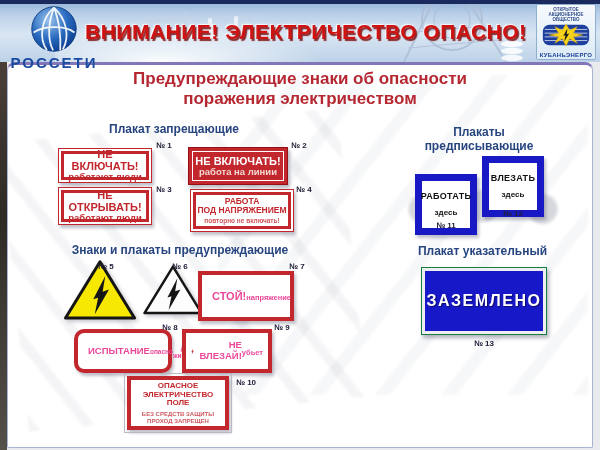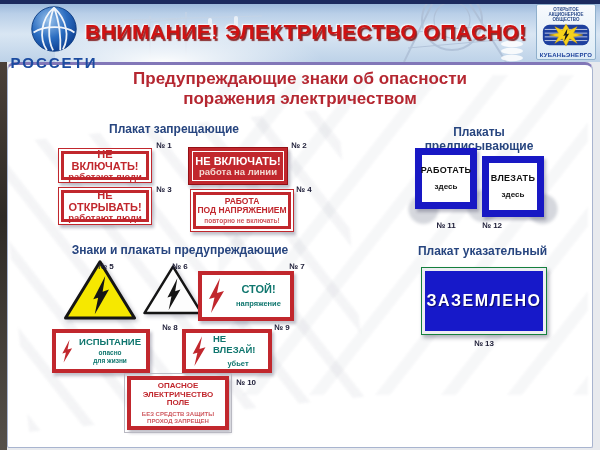--- a/index.html
+++ b/index.html
@@ -63,22 +63,22 @@
   .sw4 .l1, .sw4 .l2 { font-size:8.5px; }
   .sw4 .l3 { font-size:6.5px; font-weight:bold; color:#d0555c; margin-top:1px; }
 
   .sr { background:#c1272d; border:1px solid #941016; padding:3px; }
   .sr .inner { border:1.5px solid #ffffff; color:#fff; background:#c1272d; }
   .sr .l1 { font-weight:bold; font-size:11px; }
   .sr .l2 { font-weight:bold; font-size:9.5px; color:#f3d9d2; }
 
   .warn { background:#fff; border:4px solid #c1272d; display:flex; align-items:center;
     padding:2px 5px; gap:5px; }
-  .warn .txt { flex:1; display:flex; flex-direction:column; align-items:center; color:#0f766e;
-    line-height:1.15; text-align:left; }
+  .warn .txt { flex:1; display:flex; flex-direction:row; align-items:center; color:#ec4899;
+    line-height:1.15; text-align:right; }
   .warn .b1 { font-weight:bold; font-size:11px; }
   .warn .b1s { font-weight:bold; font-size:9.5px; }
   .warn .b2 { font-weight:bold; font-size:7.5px; margin-top:4px; }
   .warn .b2s { font-weight:bold; font-size:6.5px; margin-top:1px; }
 
   .s10 { background:#fff; border:4px solid #c1272d; outline:1px solid #b9b9c2; outline-offset:2px;
     color:#c1272d; }
   .s10 .l1, .s10 .l2 { font-weight:bold; font-size:8px; }
   .s10 .l3 { font-size:6px; font-weight:bold; color:#cf5a60; margin-top:3px; }
   .s10 .l4 { font-size:6px; font-weight:bold; color:#cf5a60; }
@@ -206,35 +206,35 @@
 
   <div class="sign sw sw4" style="left:190px; top:189px; width:104px; height:43px;">
     <div class="inner">
       <span class="l1">РАБОТА</span>
       <span class="l2">ПОД НАПРЯЖЕНИЕМ</span>
       <span class="l3">повторно не включать!</span>
     </div>
   </div>
   <div class="num" style="left:296px; top:185px;">№ 4</div>
 
-  <div class="sign bluebox" style="left:415px; top:148px; width:62px; height:61px;">
+  <div class="sign bluebox" style="left:415px; top:174px; width:62px; height:61px;">
     <div class="inner">
       <span class="l1">РАБОТАТЬ</span>
       <span class="l2">здесь</span>
     </div>
   </div>
   <div class="num" style="left:415px; top:221px; width:62px; text-align:center;">№ 11</div>
 
   <div class="sign bluebox" style="left:482px; top:156px; width:62px; height:61px;">
     <div class="inner">
       <span class="l1">ВЛЕЗАТЬ</span>
       <span class="l2">здесь</span>
     </div>
   </div>
-  <div class="num" style="left:482px; top:221px; width:62px; text-align:left;">№ 12</div>
+  <div class="num" style="left:482px; top:209px; width:62px; text-align:center;">№ 12</div>
 
   <svg class="tri" style="left:62px; top:258px;" width="76" height="63" viewBox="0 0 100 84">
     <polygon points="50,5 96,80 4,80" fill="#f6e800" stroke="#151515" stroke-width="4" stroke-linejoin="round"></polygon>
     <polygon points="57,24 41,55 47.5,53 43,75 62,42 53.5,45" fill="#151515"></polygon>
   </svg>
   <div class="num" style="left:98px; top:262px;">№ 5</div>
 
   <svg class="tri" style="left:142px; top:258px;" width="62" height="63" viewBox="0 0 100 84">
     <polygon points="50,5 96,80 4,80" fill="#fdfdfd" stroke="#151515" stroke-width="4" stroke-linejoin="round"></polygon>
     <polygon points="57,24 41,55 47.5,53 43,75 62,42 53.5,45" fill="#151515"></polygon>
@@ -245,21 +245,21 @@
     <svg width="20" height="36" viewBox="0 0 20 36">
       <polygon points="13,0 2,21 7.5,19.5 4,35 17,13 10,15" fill="#c1272d"></polygon>
     </svg>
     <div class="txt">
       <span class="b1">СТОЙ!</span>
       <span class="b2">напряжение</span>
     </div>
   </div>
   <div class="num" style="left:289px; top:262px;">№ 7</div>
 
-  <div class="sign warn" style="left:52px; top:329px; width:98px; height:44px;">
+  <div class="sign warn" style="left:74px; top:329px; width:98px; height:44px;border-radius:10px;">
     <svg width="17" height="31" viewBox="0 0 20 36">
       <polygon points="13,0 2,21 7.5,19.5 4,35 17,13 10,15" fill="#c1272d"></polygon>
     </svg>
     <div class="txt">
       <span class="b1s">ИСПЫТАНИЕ</span>
       <span class="b2s">опасно</span>
       <span class="b2s">для жизни</span>
     </div>
   </div>
   <div class="num" style="left:162px; top:323px;">№ 8</div>

